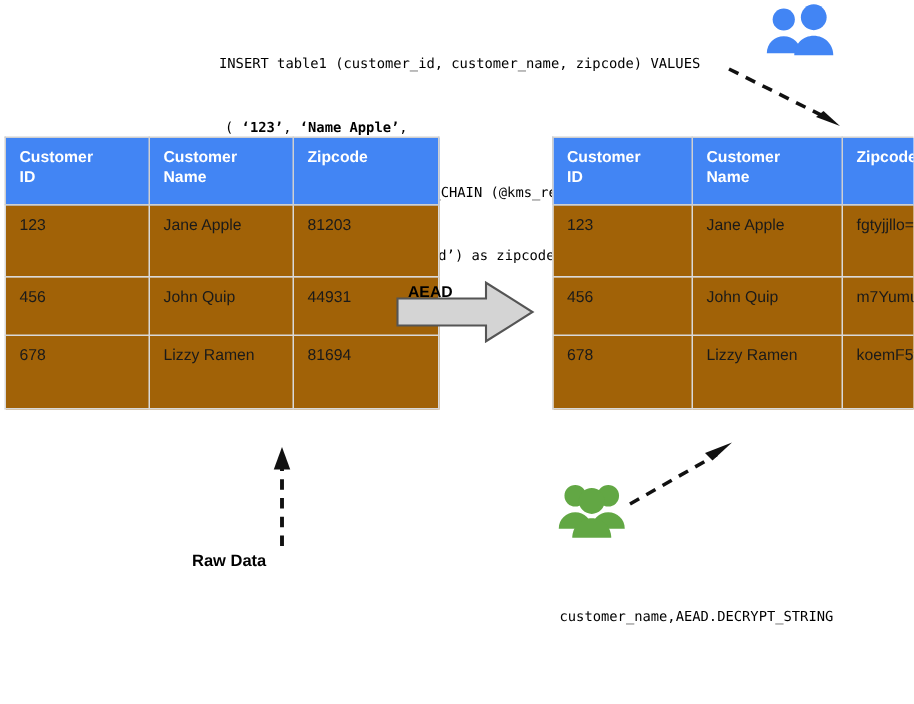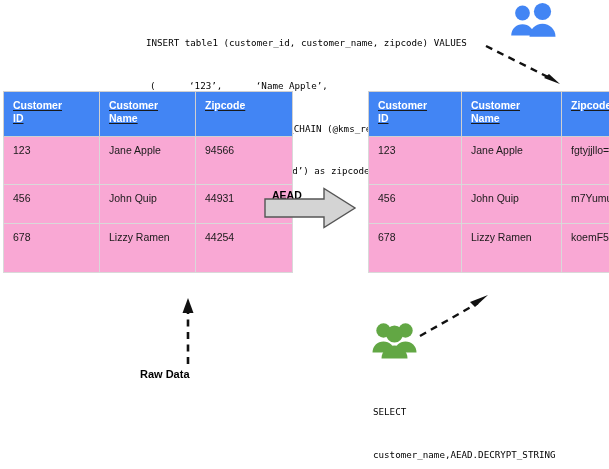--- a/index.html
+++ b/index.html
@@ -20,21 +20,21 @@
     line-height:14.2px;
     color:#000;
     white-space:pre;
   }
   .sql.top{left:146px;top:8px;}
   .sql.top .ln{display:block;}
   .sql.top .ln.l1{margin-left:0px;}
   .sql.top .ln.l2{margin-left:4px;}
   .sql.top .ln.l3{margin-left:4px;}
   .sql.top .ln.l4{margin-left:-64px;}
-  .sql b{font-weight:normal;margin-left:28px;}
+  .sql b{font-weight:bold;}
 
   .sql.bottom{left:373px;top:377px;}
   .sql.bottom .ln{display:block;}
 
   
   table.dtbl{
     position:absolute;
     border-collapse:collapse;
     table-layout:fixed;
     font-size:10.5px;
@@ -51,32 +51,32 @@
     padding:7px 8px 7px 9px;
     border:1px solid #d0d0d0;
     line-height:13px;
   }
   table.dtbl td{
     border:1px solid #d9d9d9;
     vertical-align:top;
     text-align:left;
     padding:7px 8px 7px 9px;
     line-height:13px;
-    background:#f9a8d4;
+    background:#a16207;
     margin-top:15px;
   }
   #table-left{left:3px;top:91px;width:235px;}
   #table-right{left:368px;top:91px;width:238px;}
   .c-id{width:78px;}
   .c-name{width:78px;}
   .c-zip{width:79px;}
   .r-id{width:75px;}
   .r-name{width:82px;}
   .r-zip{width:81px;}
-  .h1{height:45px;text-decoration:underline;}
+  .h1{height:45px;}
   .row-tall{height:48px;}
   .row-mid{height:39px;}
   .row-low{height:49px;}
 
   
   .mid-label{
     position:absolute;
     left:272px;top:154px;
     font-size:10.5px;
     font-weight:bold;
@@ -89,21 +89,21 @@
     left:264px;top:187px;
     width:93px;height:42px;
   }
 
   
   .dash-arrow{position:absolute;}
 
   
   .raw-label{
     position:absolute;
-    left:140px;top:368px;
+    left:128px;top:368px;
     font-size:11px;
     font-weight:bold;
     color:#000;
   }
 
   
   .people{position:absolute;}
   #people-blue{left:509px;top:2px;width:48px;height:40px;}
   #people-green{left:371px;top:318px;width:48px;height:42px;}
 </style>
@@ -136,31 +136,31 @@
       <tr class="h1">
         <th class="c-id"><span>Customer</span><br><span>ID</span></th>
         <th class="c-name"><span>Customer</span><br><span>Name</span></th>
         <th class="c-zip"><span>Zipcode</span></th>
       </tr>
     </thead>
     <tbody>
       <tr class="row-tall">
         <td>123</td>
         <td>Jane Apple</td>
-        <td>94566</td>
+        <td>81203</td>
       </tr>
       <tr class="row-mid">
         <td>456</td>
         <td>John Quip</td>
         <td>44931</td>
       </tr>
       <tr class="row-low">
         <td>678</td>
         <td>Lizzy Ramen</td>
-        <td>44254</td>
+        <td>81694</td>
       </tr>
     </tbody>
   </table>
 
   <div class="mid-label">
     <span>AEAD</span><br>
     <span>Encryption</span>
   </div>
 
   <svg class="block-arrow" viewBox="0 0 93 42">
@@ -208,21 +208,20 @@
     <circle cx="23.5" cy="16" r="8.6" fill="#62a744"></circle>
     <path d="M10.5 40.5c0-7.3 5.8-13 13-13s13 5.7 13 13z" fill="#62a744"></path>
   </svg>
 
   <svg class="dash-arrow" id="arrow-select" style="left:416px;top:290px;width:84px;height:50px;" viewBox="0 0 84 50">
     <line x1="4" y1="46" x2="62" y2="13" stroke="#111" stroke-width="2.4" stroke-dasharray="7,5.5"></line>
     <polygon points="72,5 54,12 59,17" fill="#111"></polygon>
   </svg>
 
   <div class="sql bottom">
-    <span class="ln">SELECT</span>
     <span class="ln">customer_name,AEAD.DECRYPT_STRING</span>
     
     
     
     
   </div>
 
 </div>
 
 </body></html>

